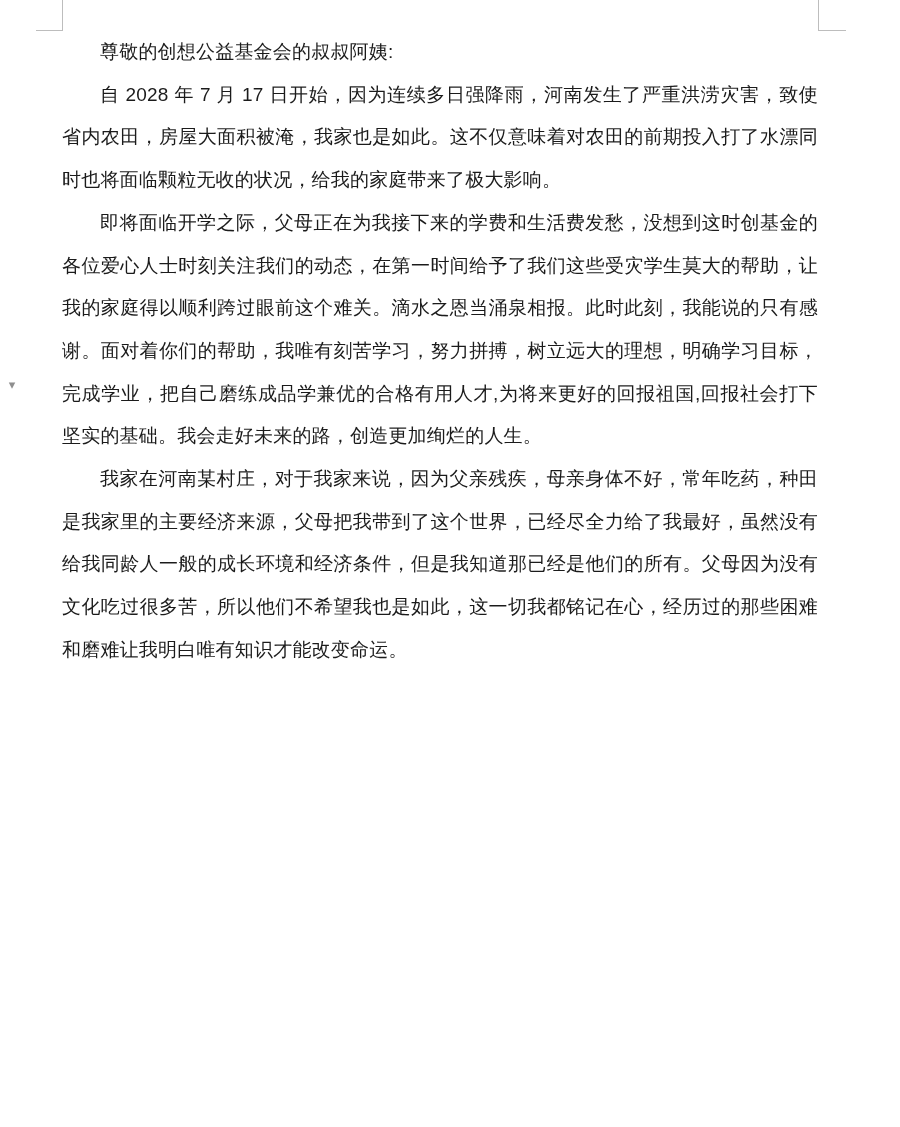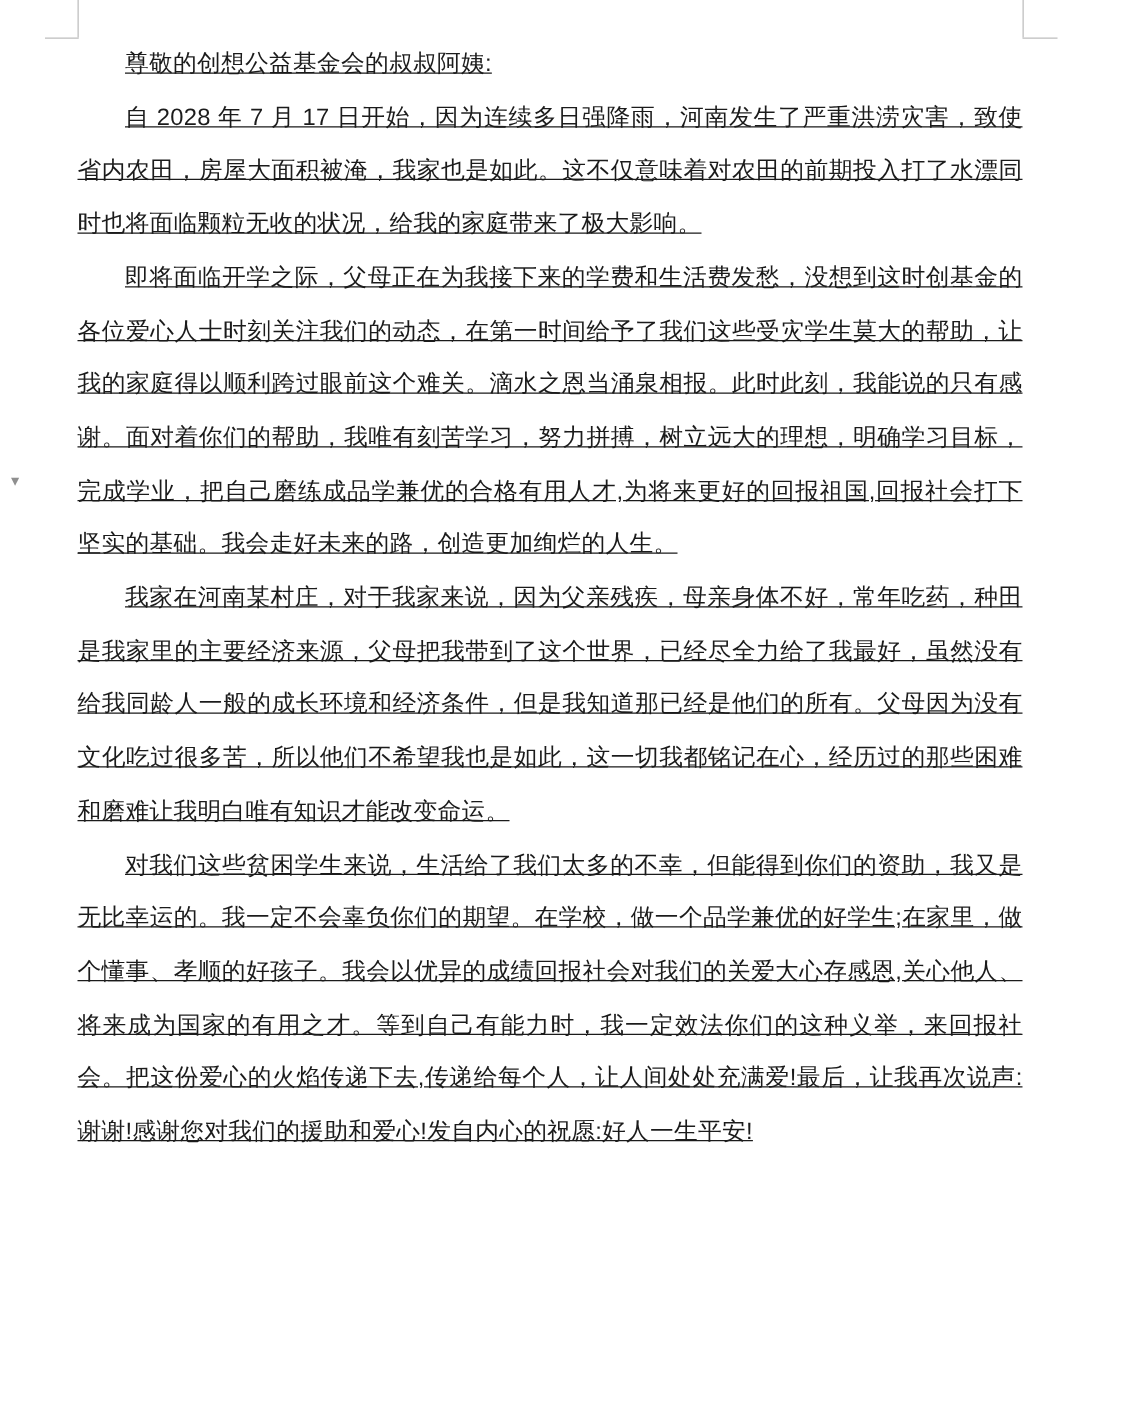--- a/index.html
+++ b/index.html
@@ -41,21 +41,20 @@
     left: 62px;
     top: 31px;
     width: 756px;
     color: #1b1b1b;
     font-size: 19px;
     line-height: 42.7px;
     font-weight: 500;
     text-align: justify;
     text-justify: inter-ideograph;
     letter-spacing: 0.2px;
-    text-decoration: underline;
   }
   .text-area p {
     margin: 0;
     padding: 0;
     text-indent: 2em;
   }
 </style>
 </head>
 <body>
 
@@ -66,16 +65,15 @@
   <div class="crop crop-tr-v"></div>
   <div class="crop crop-tr-h"></div>
 
   <span class="margin-chevron">▾</span>
 
   <div class="text-area">
     <p>尊敬的创想公益基金会的叔叔阿姨:</p>
     <p>自 2028 年 7 月 17 日开始，因为连续多日强降雨，河南发生了严重洪涝灾害，致使省内农田，房屋大面积被淹，我家也是如此。这不仅意味着对农田的前期投入打了水漂同时也将面临颗粒无收的状况，给我的家庭带来了极大影响。</p>
     <p>即将面临开学之际，父母正在为我接下来的学费和生活费发愁，没想到这时创基金的各位爱心人士时刻关注我们的动态，在第一时间给予了我们这些受灾学生莫大的帮助，让我的家庭得以顺利跨过眼前这个难关。滴水之恩当涌泉相报。此时此刻，我能说的只有感谢。面对着你们的帮助，我唯有刻苦学习，努力拼搏，树立远大的理想，明确学习目标，完成学业，把自己磨练成品学兼优的合格有用人才,为将来更好的回报祖国,回报社会打下坚实的基础。我会走好未来的路，创造更加绚烂的人生。</p>
     <p>我家在河南某村庄，对于我家来说，因为父亲残疾，母亲身体不好，常年吃药，种田是我家里的主要经济来源，父母把我带到了这个世界，已经尽全力给了我最好，虽然没有给我同龄人一般的成长环境和经济条件，但是我知道那已经是他们的所有。父母因为没有文化吃过很多苦，所以他们不希望我也是如此，这一切我都铭记在心，经历过的那些困难和磨难让我明白唯有知识才能改变命运。</p>
-    <p>对我们这些贫困学生来说，生活给了我们太多的不幸，但能得到你们的资助，我又是无比幸运的。我一定不会辜负你们的期望。在学校，做一个品学兼优的好学生;在家里，做个懂事、孝顺的好孩子。我会以优异的成绩回报社会对我们的关爱大心存感恩,关心他人、将来成为国家的有用之才。等到自己有能力时，我一定效法你们的这种义举，来回报社会。把这份爱心的火焰传递下去,传递给每个人，让人间处处充满爱!最后，让我再次说声:谢谢!感谢您对我们的援助和爱心!发自内心的祝愿:好人一生平安!</p>
   </div>
 
 </div>
 
 </body></html>

